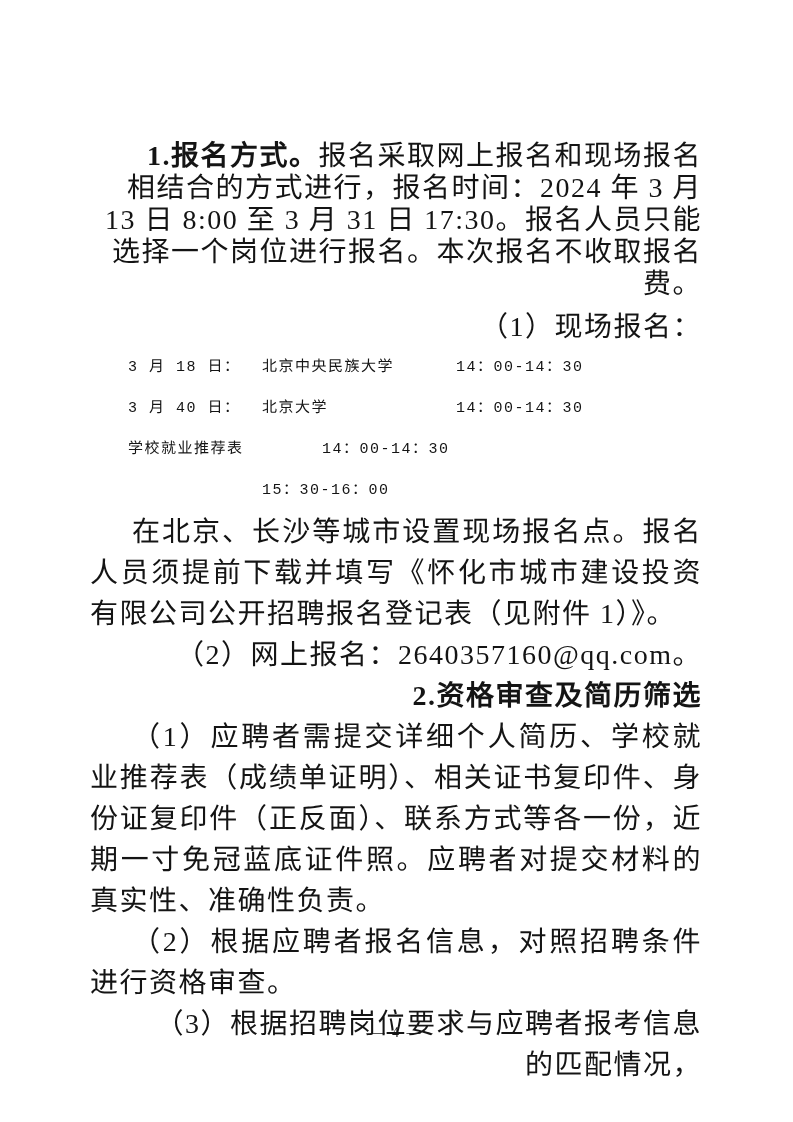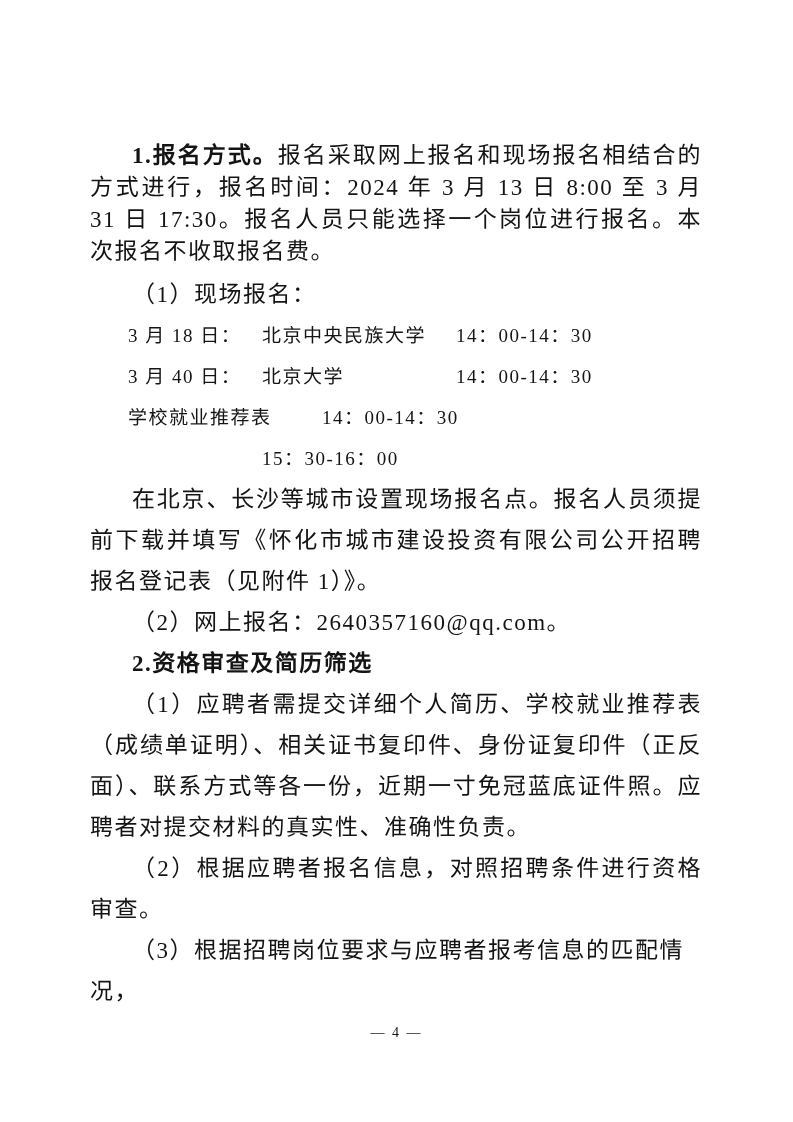--- a/index.html
+++ b/index.html
@@ -13,39 +13,40 @@
     height: 1122px;
     background: #ffffff;
     box-sizing: border-box;
     padding: 140px 91px 0 90px;
     font-family: "Liberation Serif", "DejaVu Serif", serif;
     color: #141414;
     overflow: hidden;
   }
   .p {
     margin: 0;
-    font-size: 23px;
+    font-size: 28px;
     line-height: 41px;
     letter-spacing: 1.5px;
   }
   .p1 {
     line-height: 32px;
     text-align: justify;
   }
-  .indent { text-indent: 42px; }
+  .indent { text-indent: 42px; text-align: right; }
   .justify { text-align: justify; }
   .bold { font-weight: bold; }
   .mt6 { margin-top: 6px; }
   .p1 b { font-weight: bold; }
   .sch-row {
     display: flex;
-    font-size: 19px;
+    font-size: 15px;
     line-height: 41px;
     letter-spacing: 1.5px;
     padding-left: 38px;
+    font-family: Liberation Mono, monospace;
   }
   .sch-date { flex: 0 0 auto; width: 134px; }
   .sch-loc  { flex: 0 0 auto; width: 194px; }
   .sch-time { flex: 0 0 auto; white-space: nowrap; }
   .footer {
     position: absolute;
     top: 1022px;
     left: 0;
     width: 100%;
     text-align: center;

